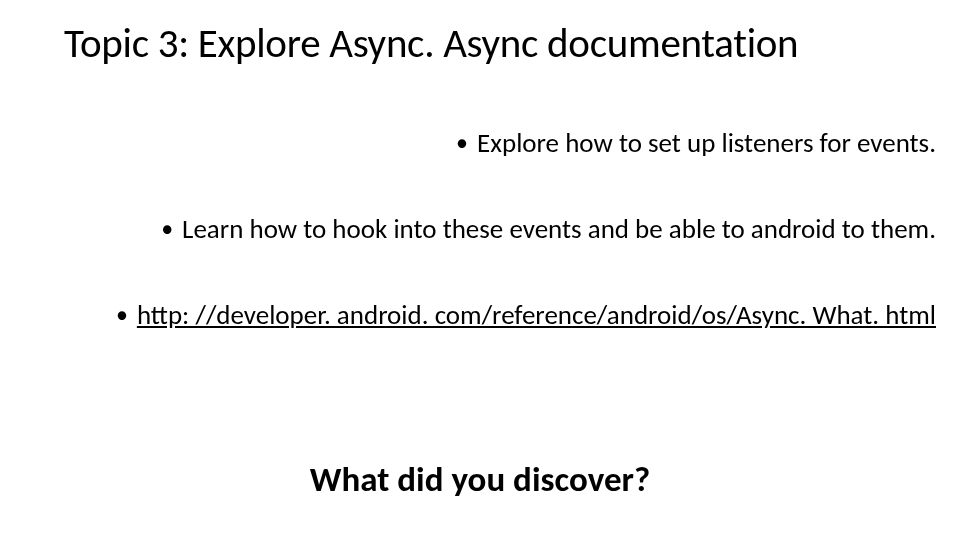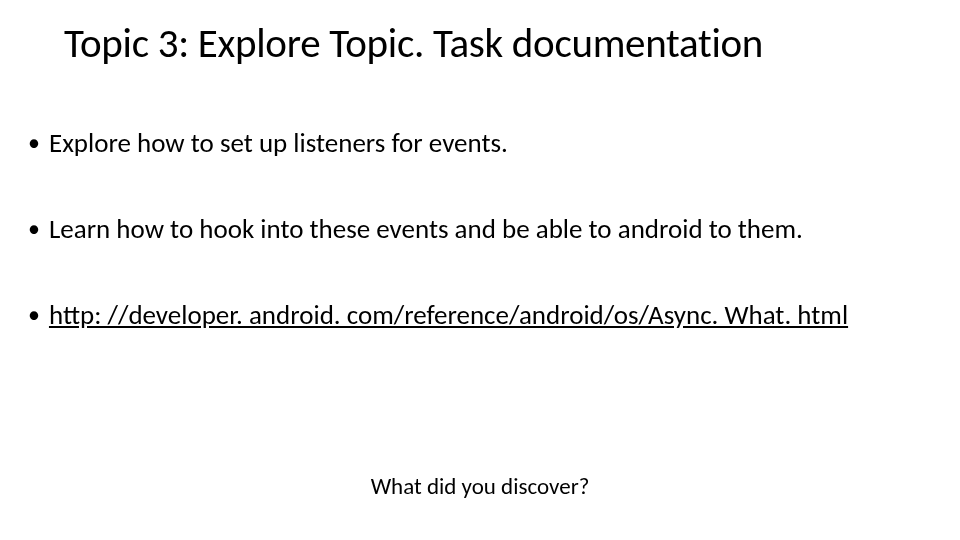--- a/index.html
+++ b/index.html
@@ -31,46 +31,47 @@
     .bullets {
       list-style: none;
       margin-left: 4px;
     }
     .bullets li {
       font-size: 27px;
       line-height: 1.25;
       margin-bottom: 52px;
       display: flex;
       align-items: flex-start;
+      justify-content: flex-end;
     }
     .bullets li::before {
       content: "•";
       font-size: 24px;
       margin-right: 9px;
       line-height: 1.4;
     }
     .link-text {
       text-decoration: underline;
       color: #000000;
     }
     .footer-question {
       position: absolute;
       bottom: 40px;
       left: 0;
       right: 0;
       text-align: center;
-      font-size: 23px;
-      font-weight: 400;
+      font-size: 35px;
+      font-weight: 700;
     }
   </style>
 </head>
 <body>
 
 <div class="slide">
-  <h1 class="title">Topic 3: Explore Topic. Task documentation</h1>
+  <h1 class="title">Topic 3: Explore Async. Async documentation</h1>
 
   <ul class="bullets">
     <li>
       <span>Explore how to set up listeners for events.</span>
     </li>
     <li>
       <span>Learn how to hook into these events and be able to android to them.</span>
     </li>
     <li>
       <span class="link-text">http: //developer. android. com/reference/android/os/Async. What. html</span>

